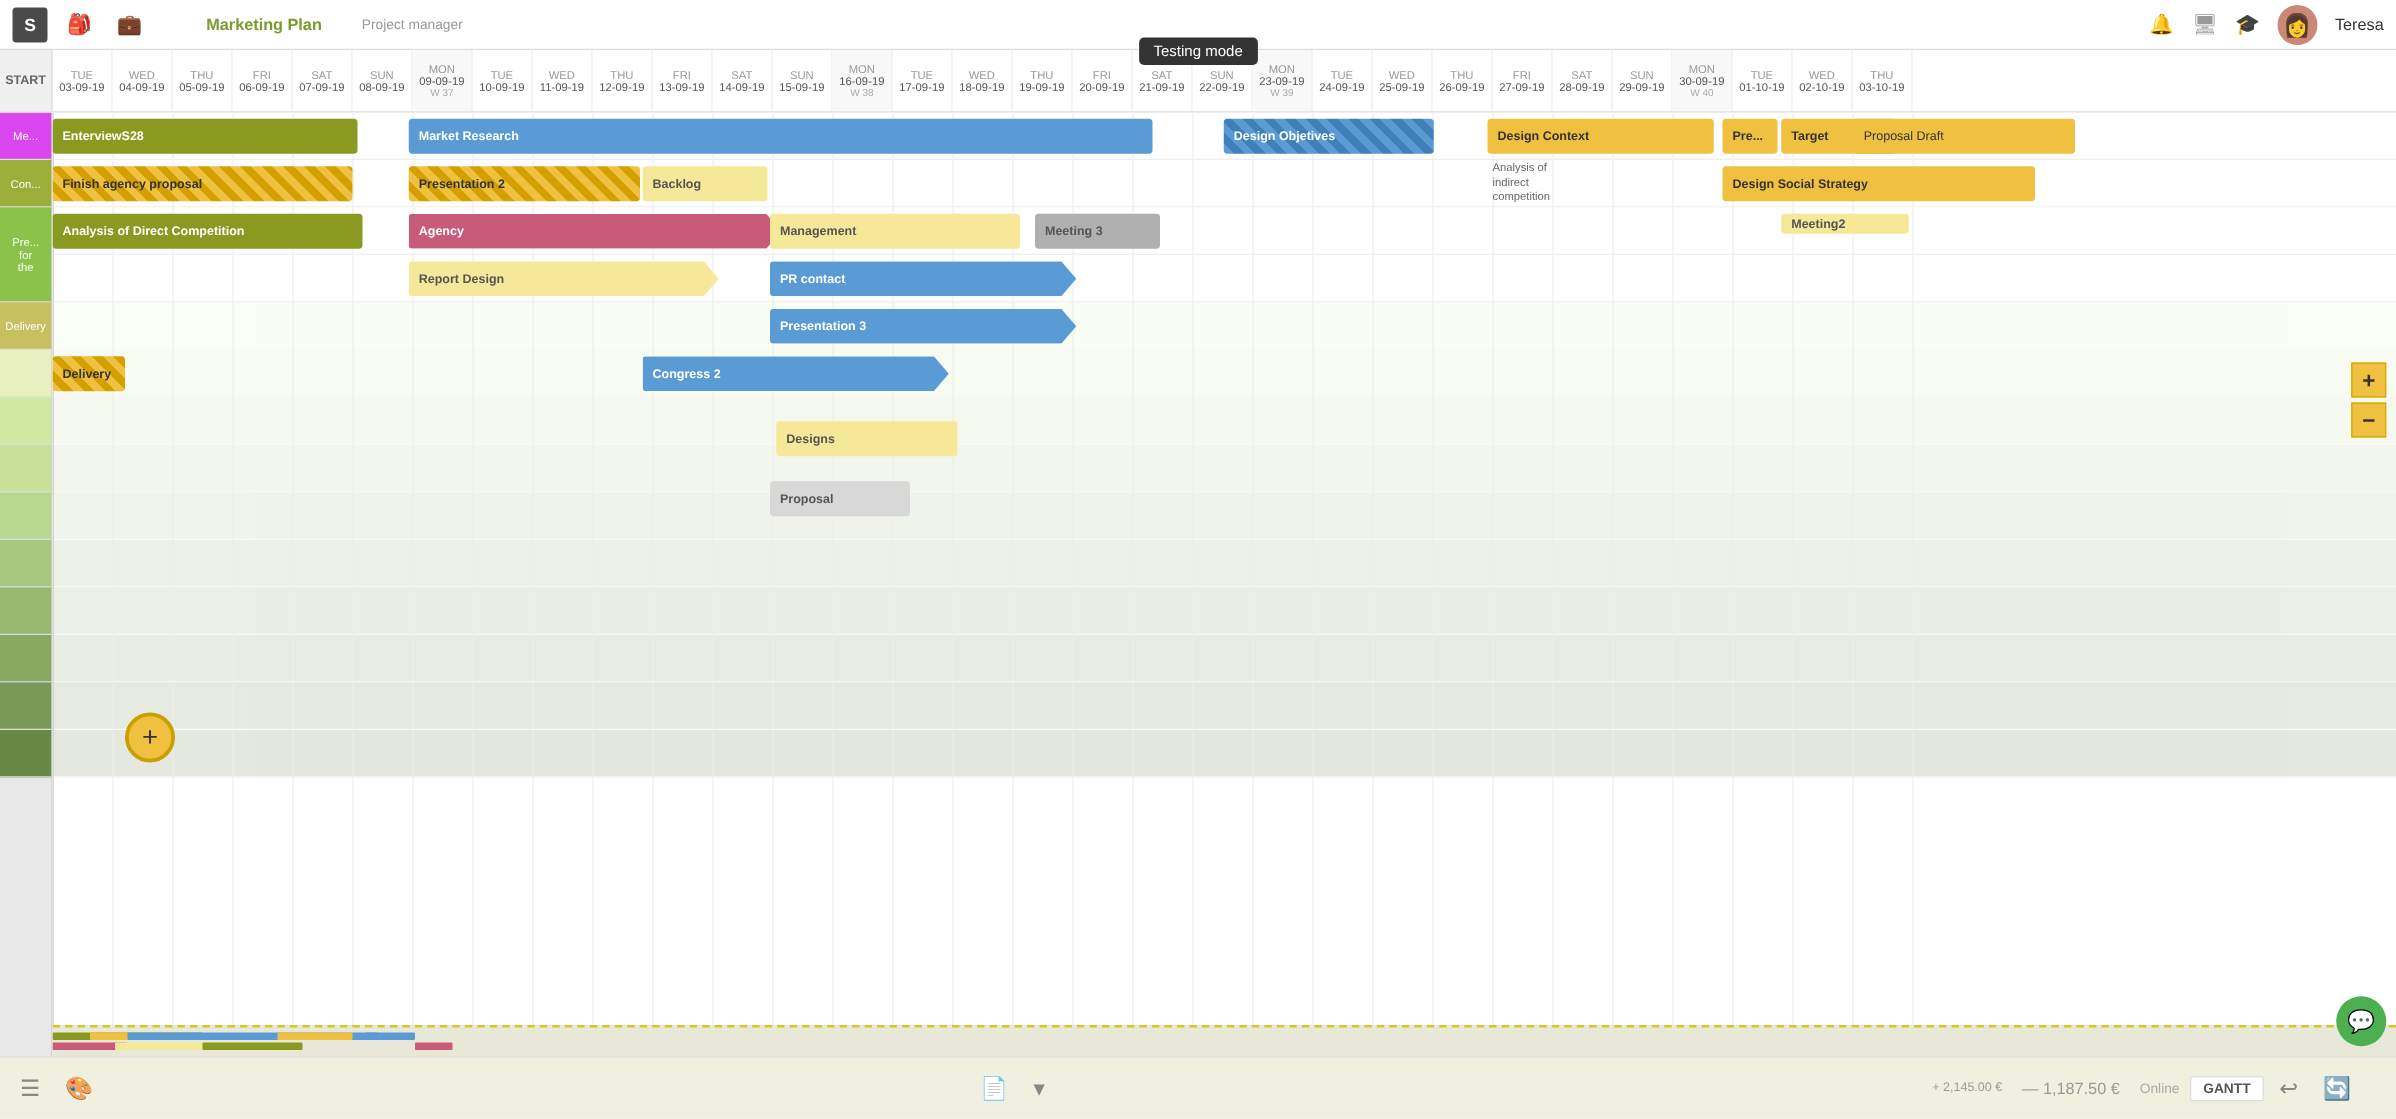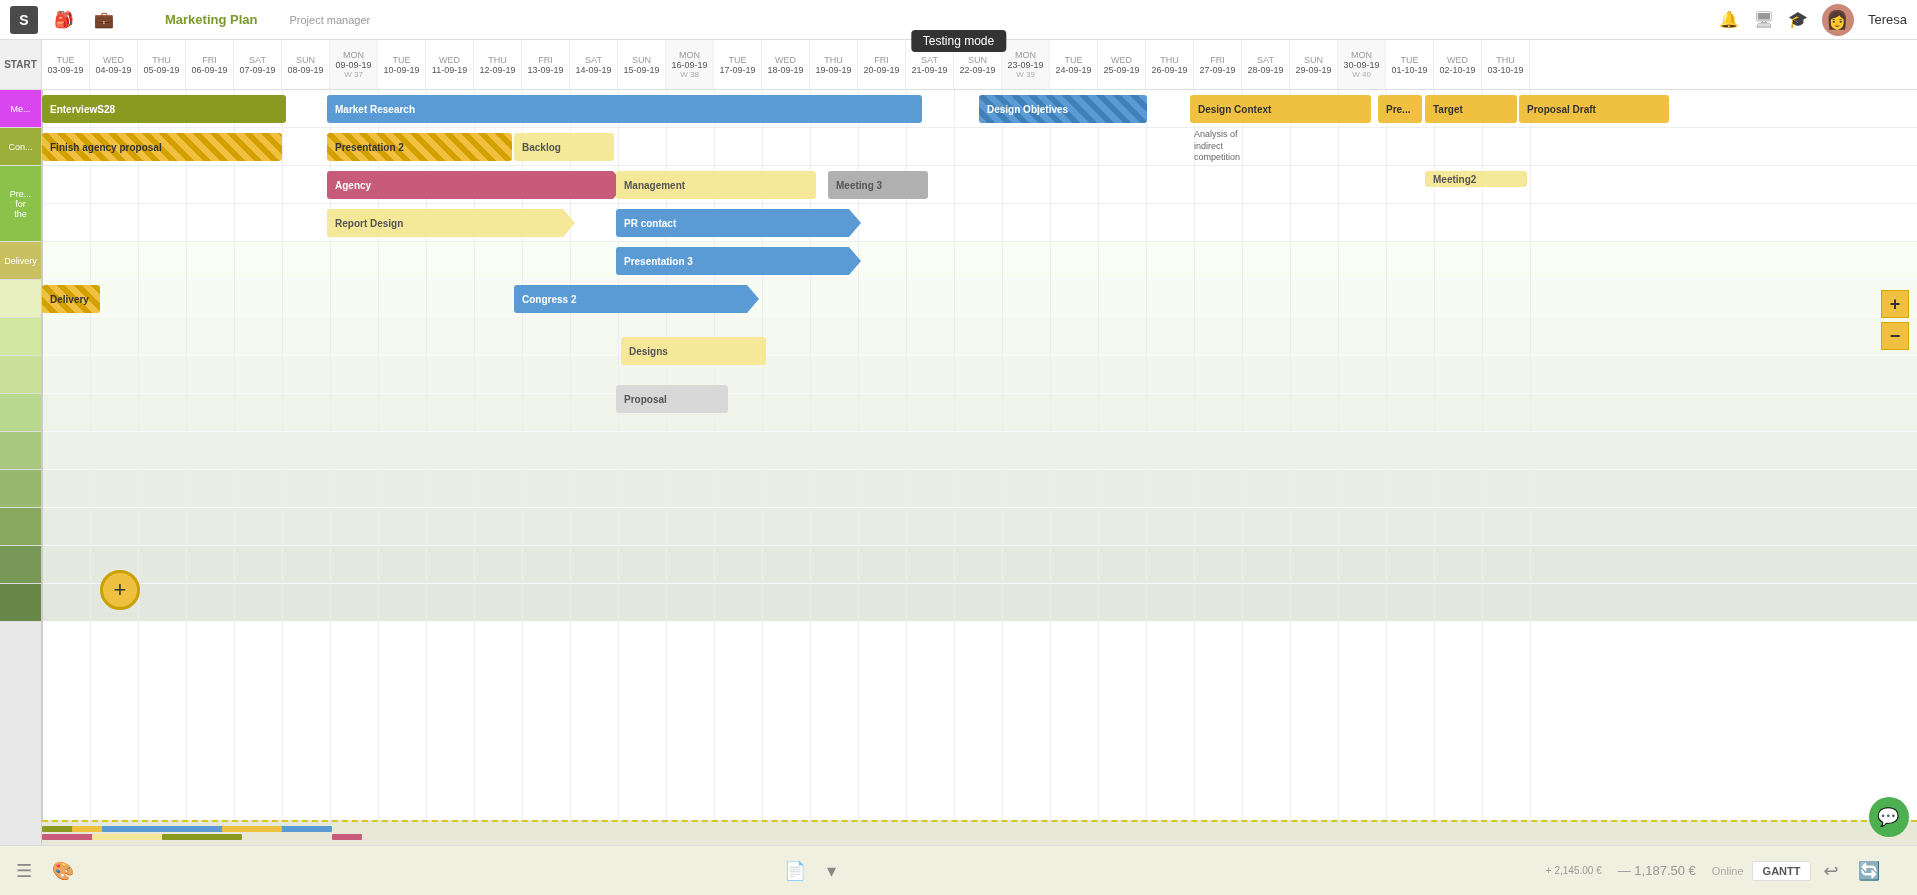--- a/index.html
+++ b/index.html
@@ -329,25 +329,27 @@
         <div style="position: absolute; top: 0px; bottom: 0px; width: 1px; left: 1344px; background: rgb(238, 238, 238);"></div>
         <div style="position: absolute; top: 0px; bottom: 0px; width: 1px; left: 1392px; background: rgb(238, 238, 238);"></div>
         <div style="position: absolute; top: 0px; bottom: 0px; width: 1px; left: 1440px; background: rgb(238, 238, 238);"></div>
         <div style="position: absolute; top: 0px; bottom: 0px; width: 1px; left: 1488px; background: rgb(238, 238, 238);"></div>
         <div style="position: absolute; left: 0px; top: 5px; width: 244px; height: 28px; border-radius: 3px; display: flex; align-items: center; padding: 0px 8px; font-size: 10px; font-weight: bold; white-space: nowrap; overflow: hidden; cursor: pointer; background: rgb(138, 154, 32); color: rgb(255, 255, 255);">EnterviewS28</div>
         <div style="position: absolute; left: 285px; top: 5px; width: 595px; height: 28px; border-radius: 3px; display: flex; align-items: center; padding: 0px 8px; font-size: 10px; font-weight: bold; white-space: nowrap; overflow: hidden; cursor: pointer; background: rgb(91, 155, 213); color: rgb(255, 255, 255);">Market Research</div>
         <div style="position: absolute; left: 937px; top: 5px; width: 168px; height: 28px; border-radius: 3px; display: flex; align-items: center; padding: 0px 8px; font-size: 10px; font-weight: bold; white-space: nowrap; overflow: hidden; cursor: pointer; background: repeating-linear-gradient(45deg, rgb(91, 155, 213) 0px, rgb(91, 155, 213) 6px, rgb(64, 128, 184) 6px, rgb(64, 128, 184) 12px); color: rgb(255, 255, 255);">Design Objetives</div>
         <div style="position: absolute; left: 1148px; top: 5px; width: 181px; height: 28px; border-radius: 3px; display: flex; align-items: center; padding: 0px 8px; font-size: 10px; font-weight: bold; white-space: nowrap; overflow: hidden; cursor: pointer; background: rgb(240, 192, 64); color: rgb(51, 51, 51);">Design Context</div>
         <div style="position: absolute; left: 1336px; top: 5px; width: 44px; height: 28px; border-radius: 3px; display: flex; align-items: center; padding: 0px 8px; font-size: 10px; font-weight: bold; white-space: nowrap; overflow: hidden; cursor: pointer; background: rgb(240, 192, 64); color: rgb(51, 51, 51);">Pre...</div>
         <div style="position: absolute; left: 1383px; top: 5px; width: 92px; height: 28px; border-radius: 3px; display: flex; align-items: center; padding: 0px 8px; font-size: 10px; font-weight: bold; white-space: nowrap; overflow: hidden; cursor: pointer; background: rgb(240, 192, 64); color: rgb(51, 51, 51);">Target</div>
-        <div style="position: absolute; left: 1477px; top: 5px; width: 150px; height: 28px; border-radius: 3px; display: flex; align-items: center; padding: 0px 8px; font-size: 10px; font-weight: bold; white-space: nowrap; overflow: hidden; cursor: pointer; background: rgb(240, 192, 64); color: rgb(51, 51, 51);">Proposal Draft</div>
+        <div style="position: absolute; left: 1441px; top: 5px; width: 177px; height: 28px; border-radius: 3px; display: flex; align-items: center; padding: 0px 8px; font-size: 10px; font-weight: normal; white-space: nowrap; overflow: hidden; cursor: pointer; background: rgb(240, 192, 64); color: rgb(51, 51, 51);">Proposal Draft</div>
         <div style="position: absolute; left: 0px; top: 43px; width: 240px; height: 28px; border-radius: 3px; display: flex; align-items: center; padding: 0px 8px; font-size: 10px; font-weight: bold; white-space: nowrap; overflow: hidden; cursor: pointer; background: repeating-linear-gradient(45deg, rgb(240, 192, 64) 0px, rgb(240, 192, 64) 6px, rgb(212, 160, 0) 6px, rgb(212, 160, 0) 12px); color: rgb(51, 51, 51);">Finish agency proposal</div>
         <div style="position: absolute; left: 285px; top: 43px; width: 185px; height: 28px; border-radius: 3px; display: flex; align-items: center; padding: 0px 8px; font-size: 10px; font-weight: bold; white-space: nowrap; overflow: hidden; cursor: pointer; background: repeating-linear-gradient(45deg, rgb(240, 192, 64) 0px, rgb(240, 192, 64) 6px, rgb(212, 160, 0) 6px, rgb(212, 160, 0) 12px); color: rgb(51, 51, 51);">Presentation 2</div>
         <div style="position: absolute; left: 472px; top: 43px; width: 100px; height: 28px; border-radius: 3px; display: flex; align-items: center; padding: 0px 8px; font-size: 10px; font-weight: bold; white-space: nowrap; overflow: hidden; cursor: pointer; background: rgb(245, 232, 152); color: rgb(85, 85, 85);">Backlog</div>
         <div style="position: absolute; left: 1148px; top: 35px; width: 128px; font-size: 9px; color: rgb(102, 102, 102); line-height: 1.3; padding: 4px;">Analysis of<br>indirect<br>competition</div>
+        <div style="position: absolute; left: 1336px; top: 43px; width: 250px; height: 28px; border-radius: 3px; display: flex; align-items: center; padding: 0px 8px; font-size: 10px; font-weight: bold; white-space: nowrap; overflow: hidden; cursor: pointer; background: rgb(240, 192, 64); color: rgb(51, 51, 51);">Design Social Strategy</div>
+        <div style="position: absolute; left: 0px; top: 81px; width: 248px; height: 28px; border-radius: 3px; display: flex; align-items: center; padding: 0px 8px; font-size: 10px; font-weight: bold; white-space: nowrap; overflow: hidden; cursor: pointer; background: rgb(138, 154, 32); color: rgb(255, 255, 255);">Analysis of Direct Competition</div>
         <div style="position: absolute; left: 285px; top: 81px; width: 298px; height: 28px; border-radius: 3px; display: flex; align-items: center; padding: 0px 8px; font-size: 10px; font-weight: bold; white-space: nowrap; overflow: hidden; cursor: pointer; background: rgb(200, 90, 122); color: rgb(255, 255, 255); clip-path: polygon(0px 0px, calc(100% - 12px) 0px, 100% 50%, calc(100% - 12px) 100%, 0px 100%);">Agency</div>
         <div style="position: absolute; left: 574px; top: 81px; width: 200px; height: 28px; border-radius: 3px; display: flex; align-items: center; padding: 0px 8px; font-size: 10px; font-weight: bold; white-space: nowrap; overflow: hidden; cursor: pointer; background: rgb(245, 232, 152); color: rgb(85, 85, 85);">Management</div>
         <div style="position: absolute; left: 786px; top: 81px; width: 100px; height: 28px; border-radius: 3px; display: flex; align-items: center; padding: 0px 8px; font-size: 10px; font-weight: bold; white-space: nowrap; overflow: hidden; cursor: pointer; background: rgb(176, 176, 176); color: rgb(85, 85, 85);">Meeting 3</div>
         <div style="position: absolute; left: 1383px; top: 81px; width: 102px; height: 16px; border-radius: 3px; display: flex; align-items: center; padding: 1px 8px; font-size: 10px; font-weight: bold; white-space: nowrap; overflow: hidden; cursor: pointer; background: rgb(245, 232, 152); color: rgb(85, 85, 85);">Meeting2</div>
         <div style="position: absolute; left: 285px; top: 119px; width: 248px; height: 28px; border-radius: 3px; display: flex; align-items: center; padding: 0px 8px; font-size: 10px; font-weight: bold; white-space: nowrap; overflow: hidden; cursor: pointer; background: rgb(245, 232, 152); color: rgb(85, 85, 85); clip-path: polygon(0px 0px, calc(100% - 12px) 0px, 100% 50%, calc(100% - 12px) 100%, 0px 100%);">Report Design</div>
         <div style="position: absolute; left: 574px; top: 119px; width: 245px; height: 28px; border-radius: 3px; display: flex; align-items: center; padding: 0px 8px; font-size: 10px; font-weight: bold; white-space: nowrap; overflow: hidden; cursor: pointer; background: rgb(91, 155, 213); color: rgb(255, 255, 255); clip-path: polygon(0px 0px, calc(100% - 12px) 0px, 100% 50%, calc(100% - 12px) 100%, 0px 100%);">PR contact</div>
         <div style="position: absolute; left: 574px; top: 157px; width: 245px; height: 28px; border-radius: 3px; display: flex; align-items: center; padding: 0px 8px; font-size: 10px; font-weight: bold; white-space: nowrap; overflow: hidden; cursor: pointer; background: rgb(91, 155, 213); color: rgb(255, 255, 255); clip-path: polygon(0px 0px, calc(100% - 12px) 0px, 100% 50%, calc(100% - 12px) 100%, 0px 100%);">Presentation 3</div>
         <div style="position: absolute; left: 0px; top: 195px; width: 58px; height: 28px; border-radius: 3px; display: flex; align-items: center; padding: 0px 8px; font-size: 10px; font-weight: bold; white-space: nowrap; overflow: hidden; cursor: pointer; background: repeating-linear-gradient(45deg, rgb(240, 192, 64) 0px, rgb(240, 192, 64) 6px, rgb(212, 160, 0) 6px, rgb(212, 160, 0) 12px); color: rgb(51, 51, 51);">Delivery</div>
         <div style="position: absolute; left: 472px; top: 195px; width: 245px; height: 28px; border-radius: 3px; display: flex; align-items: center; padding: 0px 8px; font-size: 10px; font-weight: bold; white-space: nowrap; overflow: hidden; cursor: pointer; background: rgb(91, 155, 213); color: rgb(255, 255, 255); clip-path: polygon(0px 0px, calc(100% - 12px) 0px, 100% 50%, calc(100% - 12px) 100%, 0px 100%);">Congress 2</div>
         <div style="position: absolute; left: 579px; top: 247px; width: 145px; height: 28px; border-radius: 3px; display: flex; align-items: center; padding: 0px 8px; font-size: 10px; font-weight: bold; white-space: nowrap; overflow: hidden; cursor: pointer; background: rgb(245, 232, 152); color: rgb(85, 85, 85);">Designs</div>

